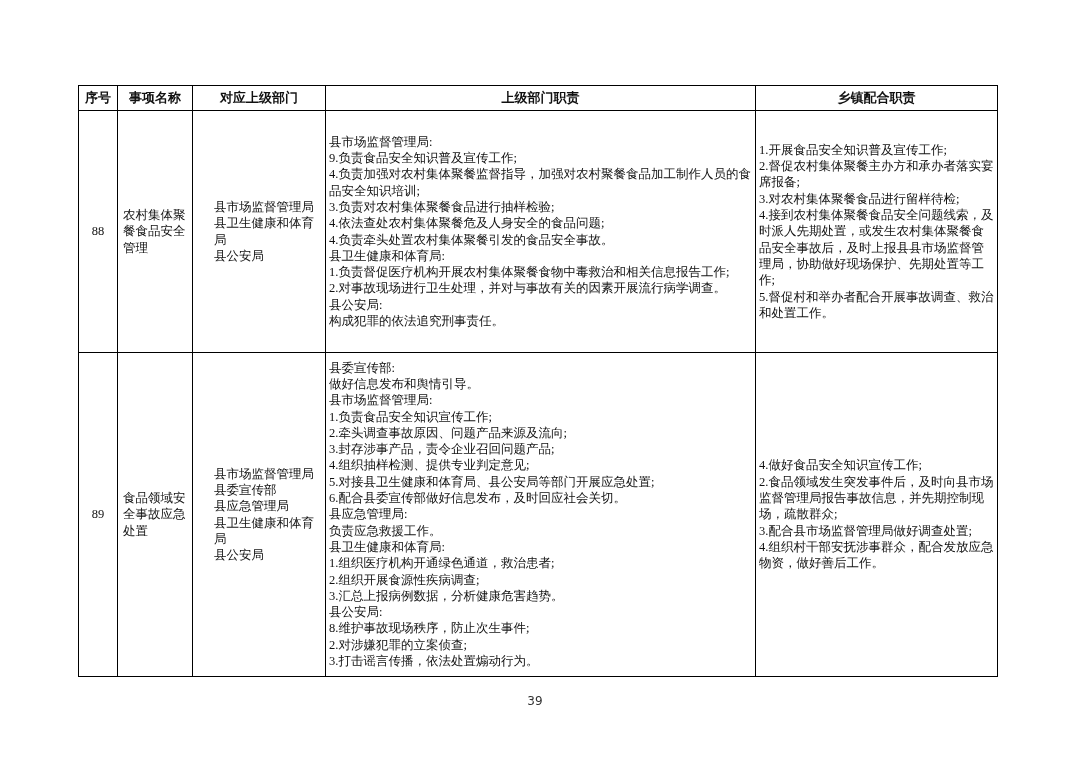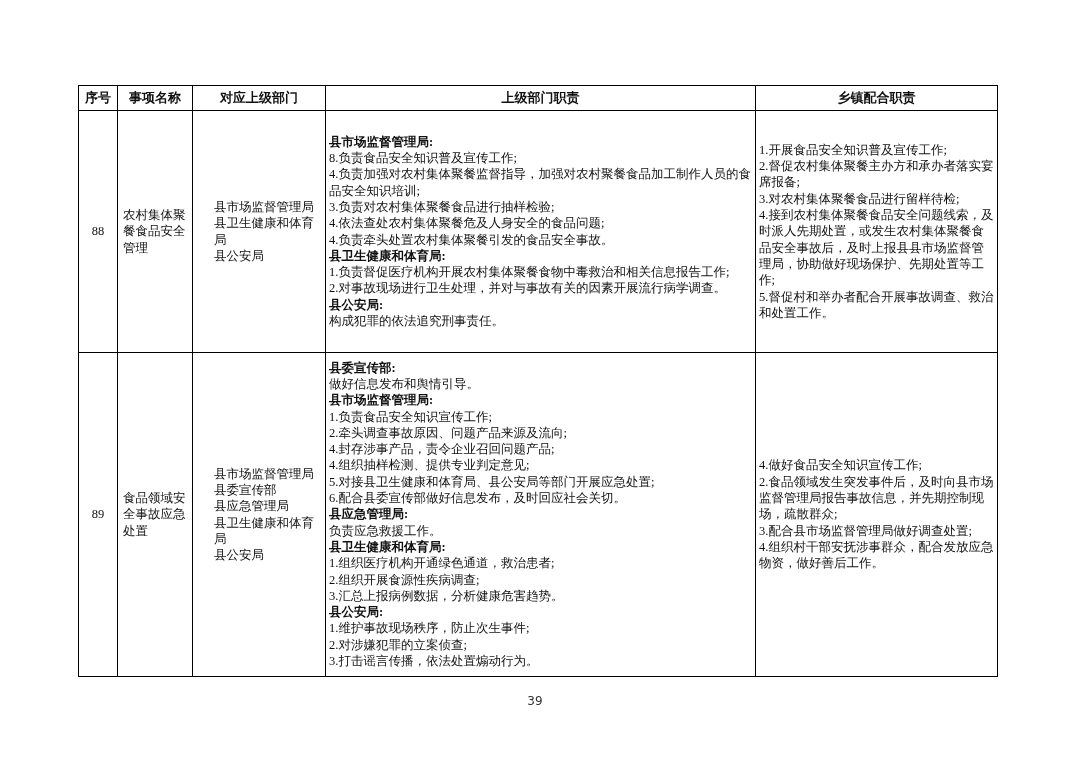--- a/index.html
+++ b/index.html
@@ -36,21 +36,21 @@
     font-size: 12.5px;
     line-height: 16.3px;
     padding: 2px 3px;
   }
   tr.row-88 { height: 242px; }
   tr.row-89 { height: 324px; }
   td.c-no { text-align: center; margin-top: 30px; }
   td.c-name { text-align: left; padding-left: 5px; padding-right: 2px; margin-left: 20px; }
   td.c-dept { text-align: left; padding-left: 21px; padding-right: 2px; }
   td.c-duty, td.c-town { text-align: left; }
-  .duty-head { font-weight: bold; }
+  .duty-head { font-weight: normal; }
   .page-number {
     position: absolute;
     left: 0;
     right: 4px;
     top: 694px;
     text-align: center;
     font-family: "DejaVu Sans", "Liberation Sans", sans-serif;
     font-size: 12px;
     color: #333333;
   }
@@ -82,21 +82,21 @@
       <tr class="row-88">
         <td class="c-no">88</td>
         <td class="c-name">农村集体聚餐食品安全管理</td>
         <td class="c-dept">
           <div>县市场监督管理局</div>
           <div>县卫生健康和体育局</div>
           <div>县公安局</div>
         </td>
         <td class="c-duty">
           <div class="duty-head">县市场监督管理局:</div>
-          <div class="duty-line">8.负责食品安全知识普及宣传工作;</div>
+          <div class="duty-line">9.负责食品安全知识普及宣传工作;</div>
           <div class="duty-line">4.负责加强对农村集体聚餐监督指导，加强对农村聚餐食品加工制作人员的食品安全知识培训;</div>
           <div class="duty-line">3.负责对农村集体聚餐食品进行抽样检验;</div>
           <div class="duty-line">4.依法查处农村集体聚餐危及人身安全的食品问题;</div>
           <div class="duty-line">4.负责牵头处置农村集体聚餐引发的食品安全事故。</div>
           <div class="duty-head">县卫生健康和体育局:</div>
           <div class="duty-line">1.负责督促医疗机构开展农村集体聚餐食物中毒救治和相关信息报告工作;</div>
           <div class="duty-line">2.对事故现场进行卫生处理，并对与事故有关的因素开展流行病学调查。</div>
           <div class="duty-head">县公安局:</div>
           <div class="duty-line">构成犯罪的依法追究刑事责任。</div>
         </td>
@@ -118,32 +118,32 @@
           <div>县应急管理局</div>
           <div>县卫生健康和体育局</div>
           <div>县公安局</div>
         </td>
         <td class="c-duty">
           <div class="duty-head">县委宣传部:</div>
           <div class="duty-line">做好信息发布和舆情引导。</div>
           <div class="duty-head">县市场监督管理局:</div>
           <div class="duty-line">1.负责食品安全知识宣传工作;</div>
           <div class="duty-line">2.牵头调查事故原因、问题产品来源及流向;</div>
-          <div class="duty-line">4.封存涉事产品，责令企业召回问题产品;</div>
+          <div class="duty-line">3.封存涉事产品，责令企业召回问题产品;</div>
           <div class="duty-line">4.组织抽样检测、提供专业判定意见;</div>
           <div class="duty-line">5.对接县卫生健康和体育局、县公安局等部门开展应急处置;</div>
           <div class="duty-line">6.配合县委宣传部做好信息发布，及时回应社会关切。</div>
           <div class="duty-head">县应急管理局:</div>
           <div class="duty-line">负责应急救援工作。</div>
           <div class="duty-head">县卫生健康和体育局:</div>
           <div class="duty-line">1.组织医疗机构开通绿色通道，救治患者;</div>
           <div class="duty-line">2.组织开展食源性疾病调查;</div>
           <div class="duty-line">3.汇总上报病例数据，分析健康危害趋势。</div>
           <div class="duty-head">县公安局:</div>
-          <div class="duty-line">1.维护事故现场秩序，防止次生事件;</div>
+          <div class="duty-line">8.维护事故现场秩序，防止次生事件;</div>
           <div class="duty-line">2.对涉嫌犯罪的立案侦查;</div>
           <div class="duty-line">3.打击谣言传播，依法处置煽动行为。</div>
         </td>
         <td class="c-town">
           <div class="duty-line">4.做好食品安全知识宣传工作;</div>
           <div class="duty-line">2.食品领域发生突发事件后，及时向县市场监督管理局报告事故信息，并先期控制现场，疏散群众;</div>
           <div class="duty-line">3.配合县市场监督管理局做好调查处置;</div>
           <div class="duty-line">4.组织村干部安抚涉事群众，配合发放应急物资，做好善后工作。</div>
         </td>
       </tr>

